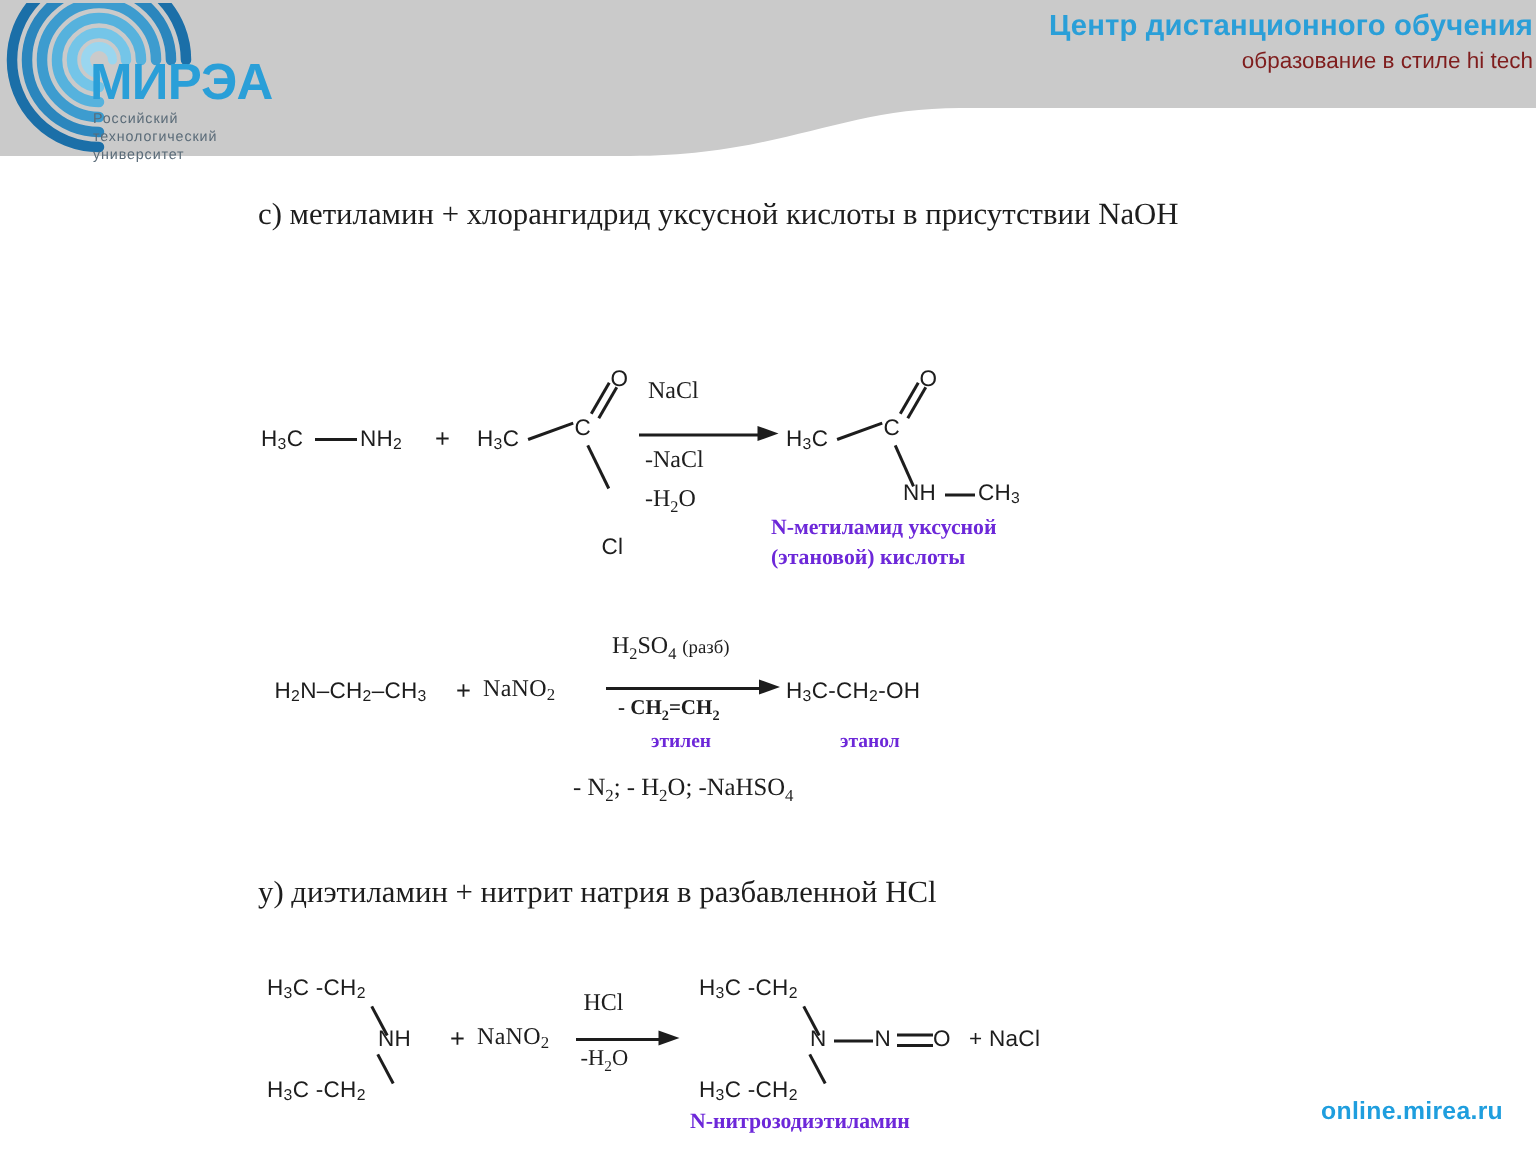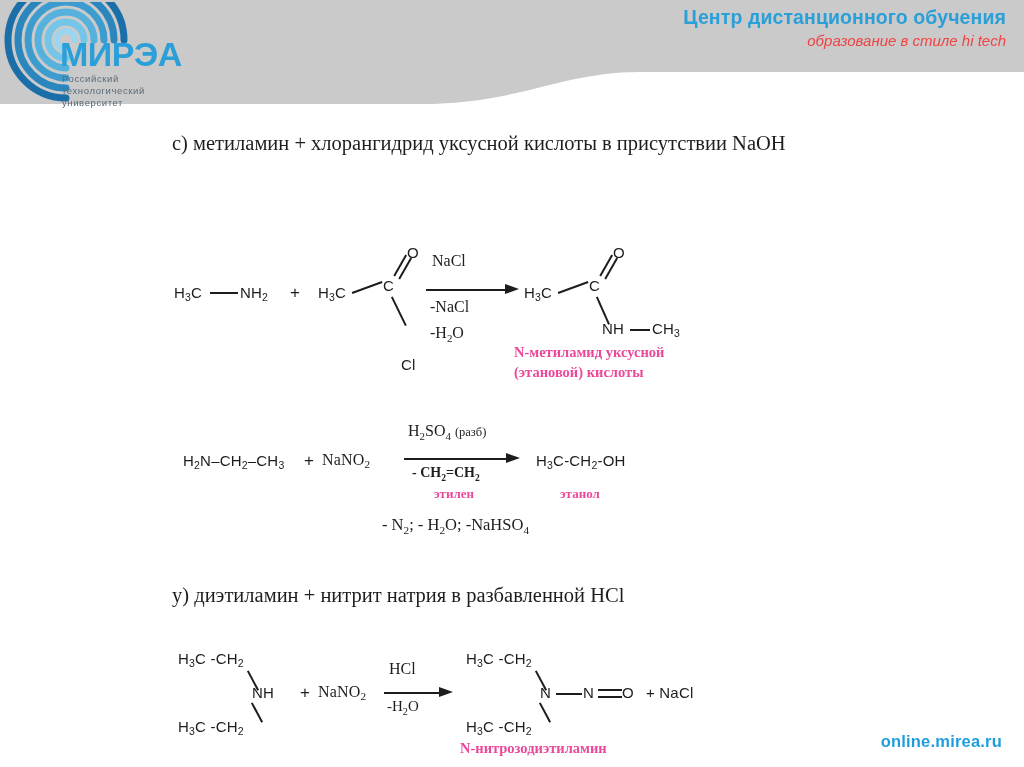--- a/index.html
+++ b/index.html
@@ -30,40 +30,39 @@
   #logo-block {
     position: absolute;
     left: 4px; top: 2px;
     width: 185px;
     height: 108px;
   }
   #logo-block svg { display: block; }
 
   #header-titles {
     position: absolute;
-    right: 18px;
+    right: 2px;
     top: 6px;
     text-align: right;
     font-family: "Liberation Sans", sans-serif;
   }
   #header-title-main {
     font-size: 19.5px;
     font-weight: bold;
     color: #2a9fd8;
     letter-spacing: 0.1px;
     line-height: 1.15;
     white-space: nowrap;
   }
   #header-title-sub {
     font-size: 15px;
-    color: #ef4444;
+    color: #7f1d1d;
     line-height: 1.3;
     margin-top: 3px;
     white-space: nowrap;
-    font-style: italic;
   }
 
   
   #slide-body {
     position: absolute;
     left: 0; top: 112px;
     width: 1024px;
     height: 655px;
   }
 
@@ -98,21 +97,21 @@
   }
   .bond-h { height: 1.6px; }
   .bond-d { height: 1.6px; transform-origin: 0 50%; }
 
   .label-ru {
     position: absolute;
     font-family: "Liberation Serif", serif;
     font-weight: bold;
     font-size: 14.5px;
     white-space: nowrap;
-    color: #ec4899;
+    color: #6d28d9;
   }
   .cond-text {
     position: absolute;
     font-family: "Liberation Serif", serif;
     font-size: 16px;
     white-space: nowrap;
     color: #1d1d1d;
   }
   .cond-text sub { font-size: 0.68em; }
   .cond-small { font-size: 12.5px; font-weight: normal; margin-top: 16px; }
@@ -224,21 +223,21 @@
     <span class="atom" style="left:183px; top:45px;">H<sub>2</sub>N–CH<sub>2</sub>–CH<sub>3</sub></span>
     <span class="atom" style="left:304px; top:44px; font-size:17px;">+</span>
     <span class="atom serif" style="left:322px; top:44px; font-size:16px;">NaNO<sub>2</sub></span>
 
     <span class="cond-text serif" style="left:408px; top:15px;">H<sub>2</sub>SO<sub>4</sub> <span class="cond-small">(разб)</span></span>
     <div class="arrow-line" style="left:404px; top:51px; width:105px;"></div>
     <div class="arrow-head" style="left:506px; top:46px;"></div>
     <span class="cond-text serif bold" style="left:412px; top:58px; font-size:14px;">- CH<sub>2</sub>=CH<sub>2</sub></span>
     <span class="label-ru" style="left:434px; top:79px; font-size:13px;">этилен</span>
 
-    <span class="atom" style="left:524px; top:45px;margin-left:12px;">H<sub>3</sub>C-CH<sub>2</sub>-OH</span>
+    <span class="atom" style="left:524px; top:45px;">H<sub>3</sub>C-CH<sub>2</sub>-OH</span>
     <span class="label-ru" style="left:560px; top:79px; font-size:13px;">этанол</span>
 
     <span class="cond-text serif" style="left:382px; top:108px; font-size:16.5px;">- N<sub>2</sub>; - H<sub>2</sub>O; -NaHSO<sub>4</sub></span>
   </div>
 
   <div class="rxn-heading" style="left:172px; top:472px;">у) диэтиламин + нитрит натрия в разбавленной HCl</div>
 
   <div class="rxn-figure" style="left:0; top:510px; width:1024px; height:150px;">
 
     <span class="atom" style="left:178px; top:28px;">H<sub>3</sub>C -CH<sub>2</sub></span>

